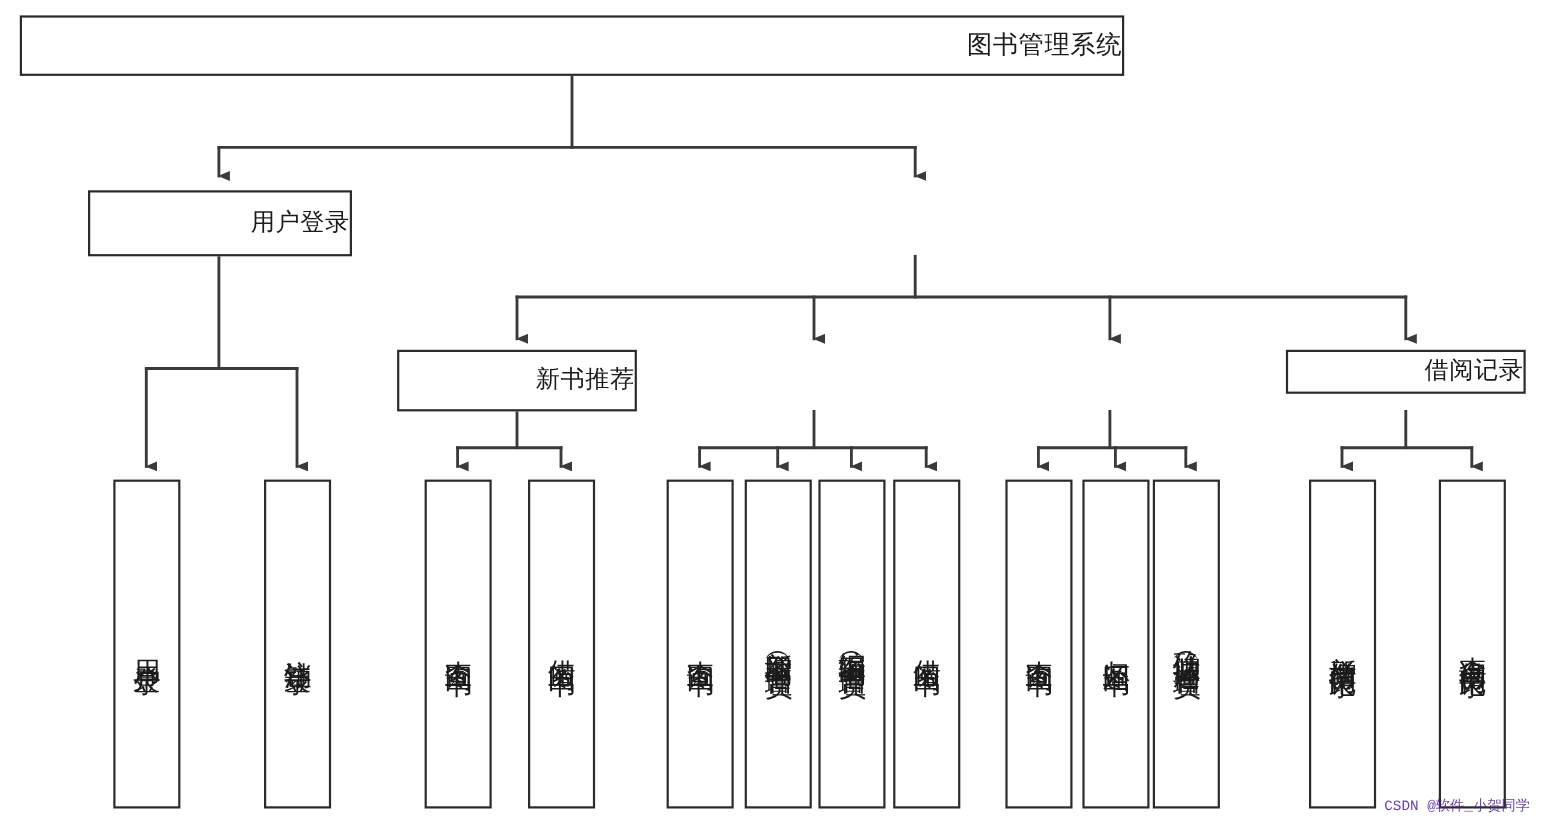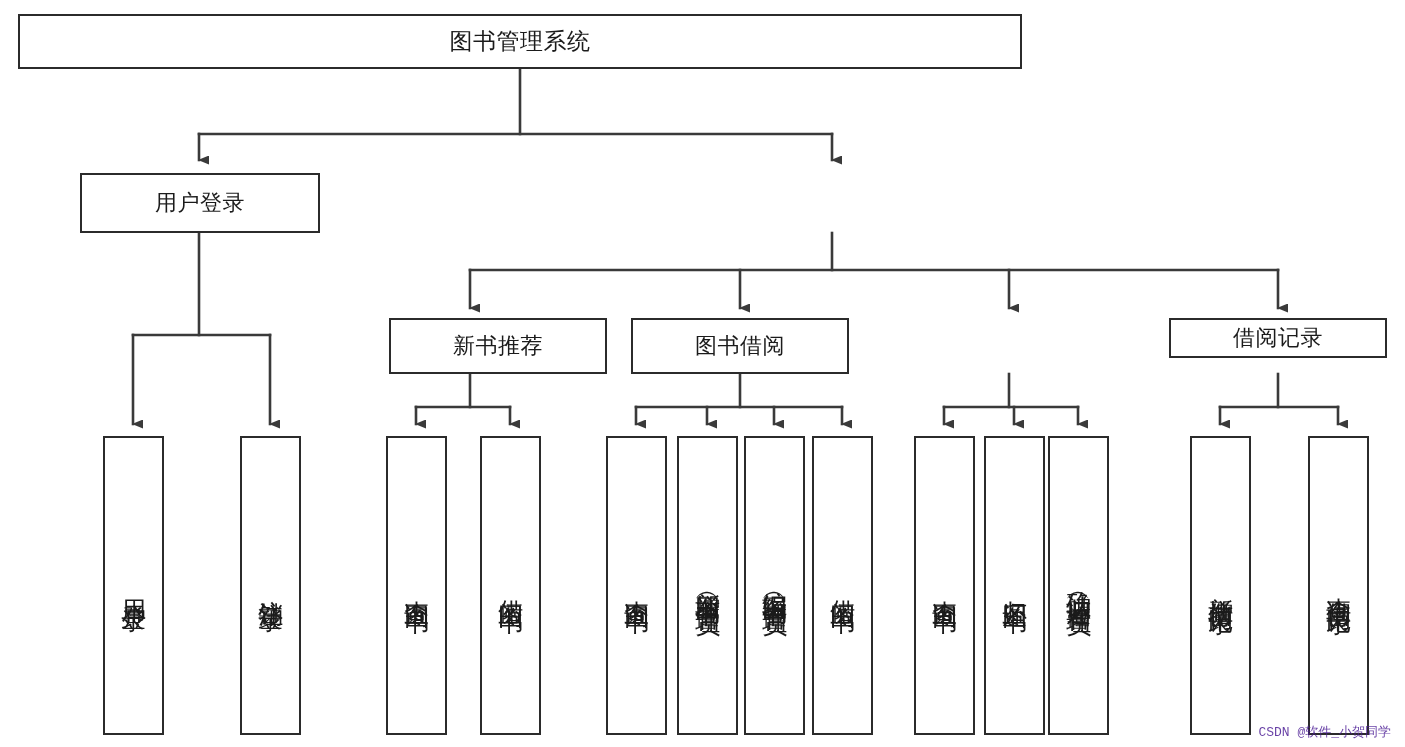--- a/index.html
+++ b/index.html
@@ -25,21 +25,21 @@
     width: 1405px;
     height: 747px;
   }
   .node {
     position: absolute;
     box-sizing: border-box;
     background: #ffffff;
     border: 2px solid #2b2b2b;
     display: flex;
     align-items: center;
-    justify-content: center;
+    justify-content: flex-end;
     color: #1b1b1b;
     z-index: 2;
   }
   .node-label {
     font-family: "DejaVu Sans", "Liberation Sans", sans-serif;
     line-height: 1.18;
     letter-spacing: 0.5px;
     text-align: center;
     color: #1b1b1b;
     user-select: none;
@@ -132,27 +132,24 @@
 
   <div class="node horizontal root" style="left:18px; top:14px; width:1004px; height:55px;">
     <span class="node-label">图书管理系统</span>
   </div>
 
   <div class="node horizontal" style="left:80px; top:173px; width:240px; height:60px;">
     <span class="node-label">用户登录</span>
   </div>
 
 
-  <div class="node horizontal" style="left:361px; top:318px; width:218px; height:56px;margin-left:28px;">
+  <div class="node horizontal" style="left:361px; top:318px; width:218px; height:56px;">
     <span class="node-label">新书推荐</span>
   </div>
 
-  <div class="node horizontal" style="left:631px; top:318px; width:218px; height:56px;">
-    <span class="node-label">图书借阅</span>
-  </div>
 
 
   <div class="node horizontal" style="left:1169px; top:318px; width:218px; height:40px;">
     <span class="node-label">借阅记录</span>
   </div>
 
   <div class="node vertical" style="left:103px; top:436px; width:61px; height:299px;">
     <span class="node-label">用户登录</span>
   </div>
 

